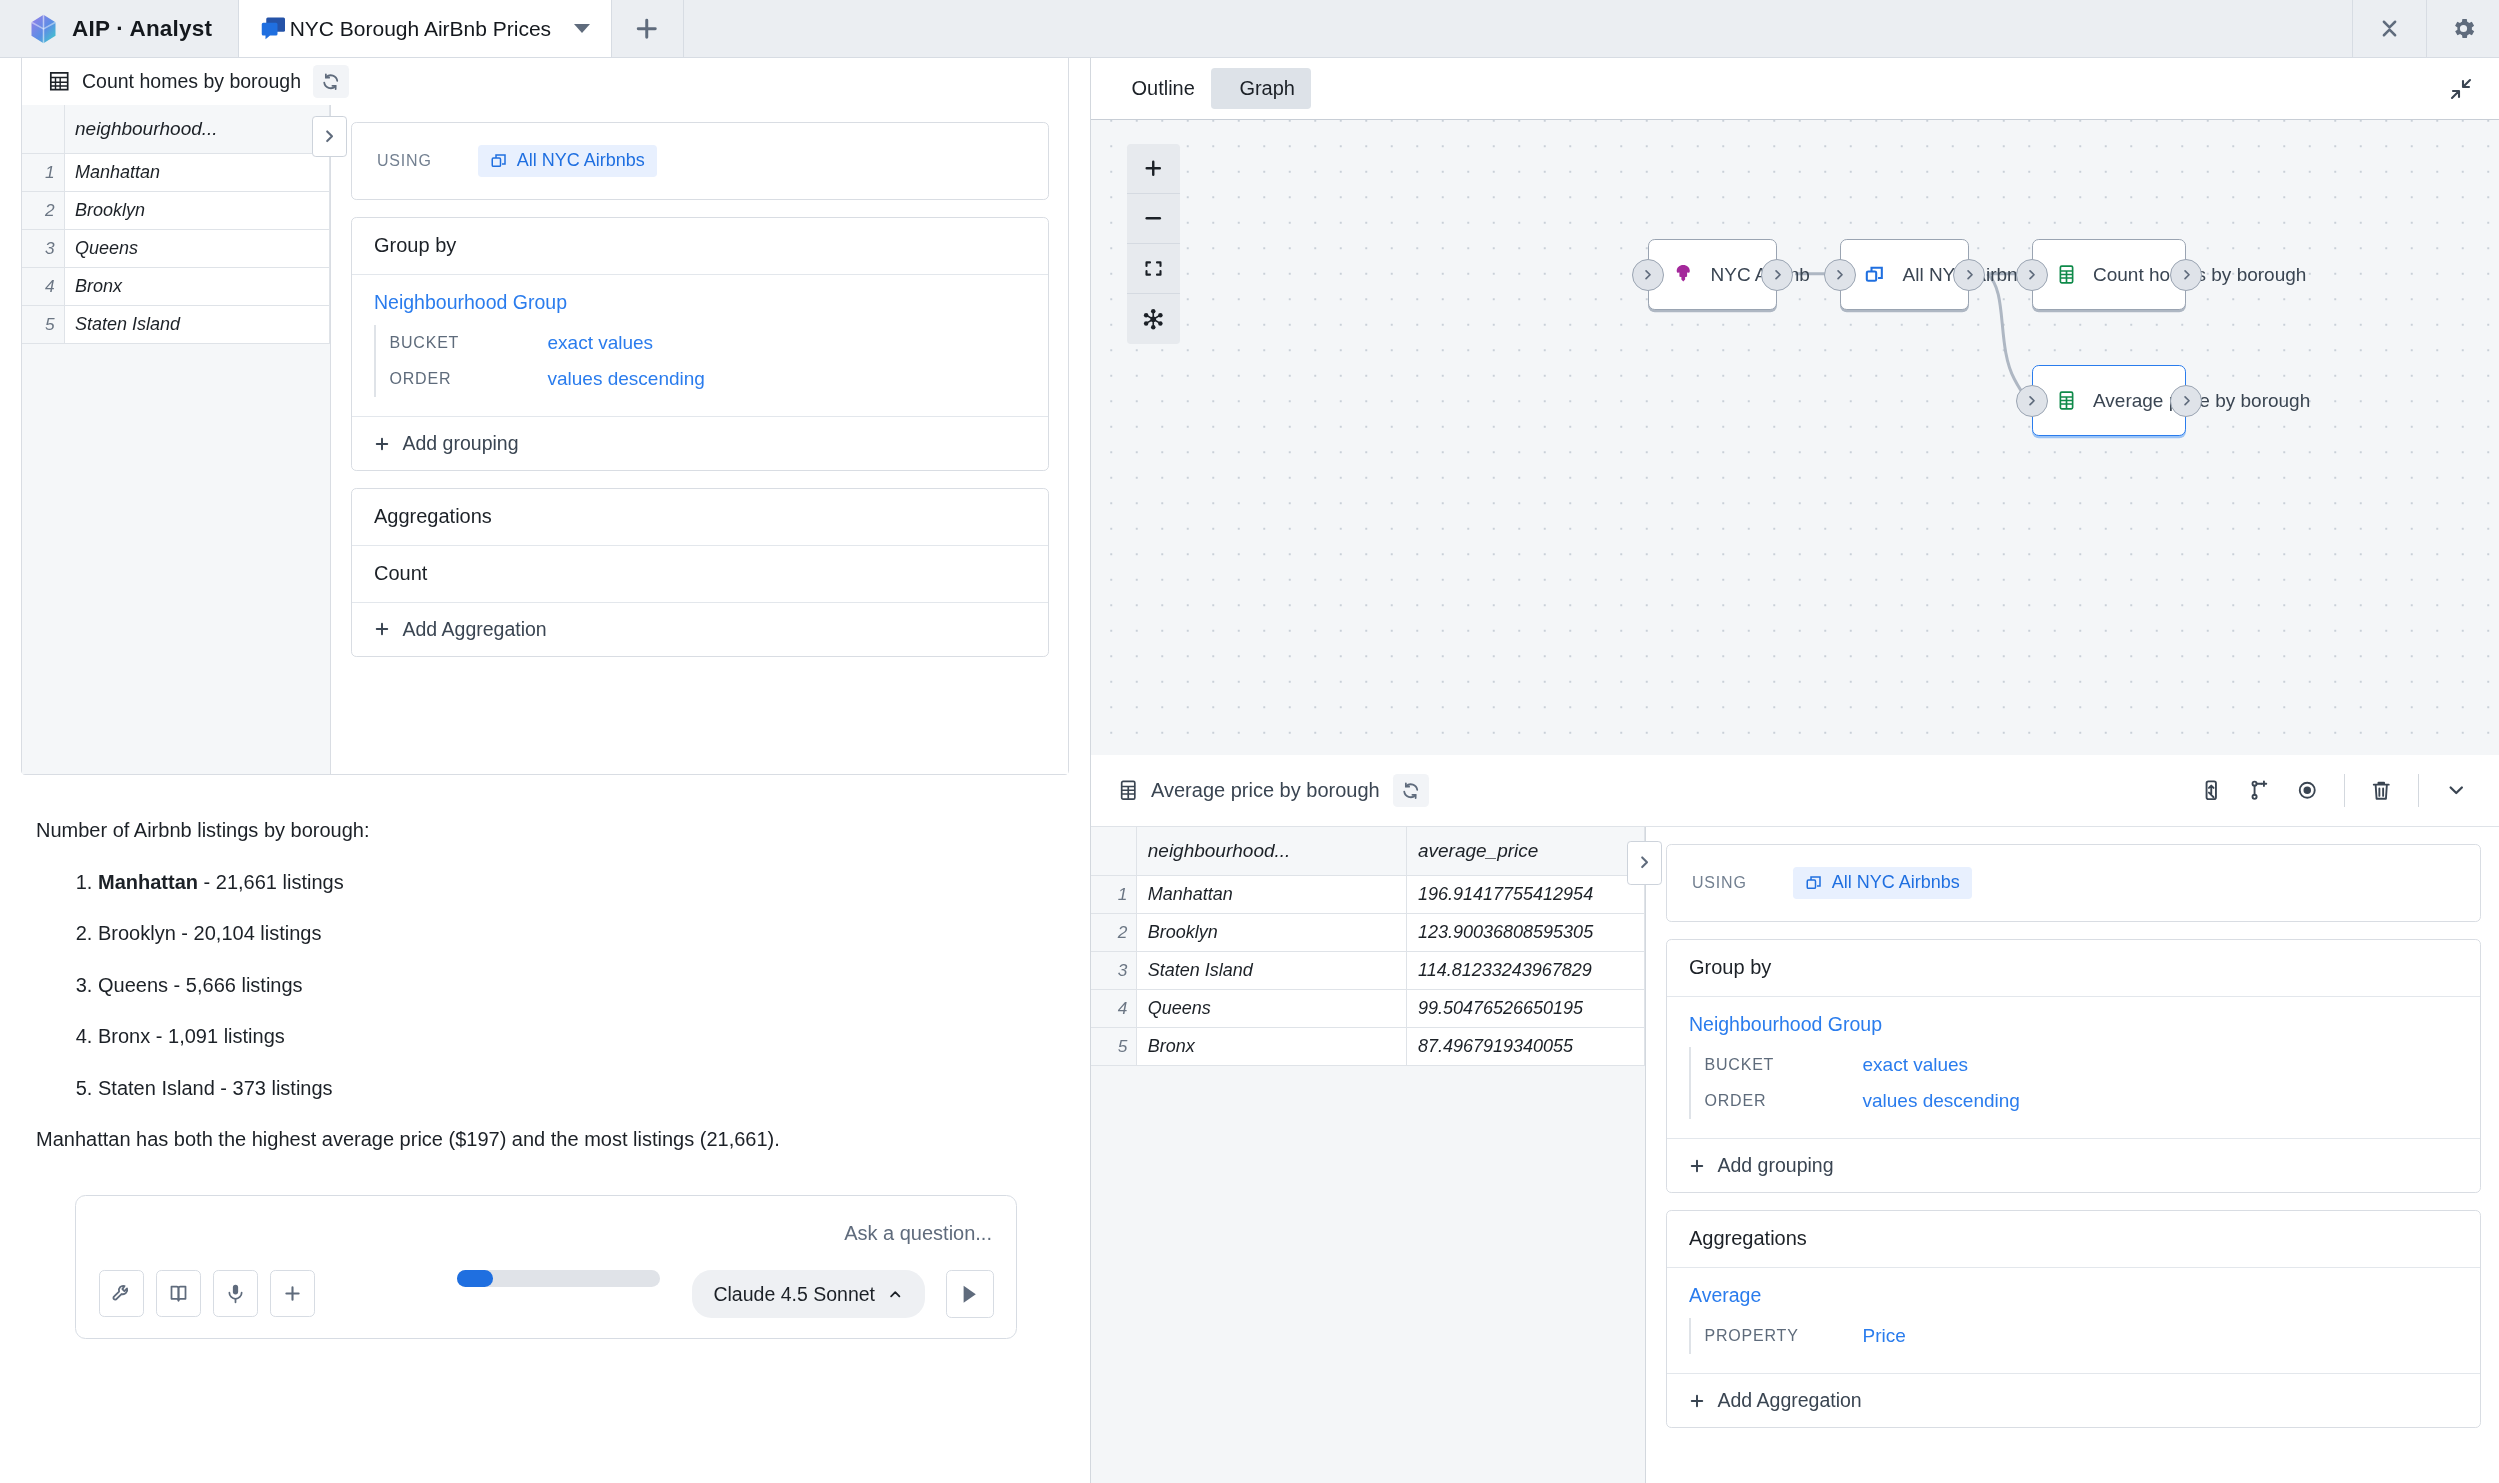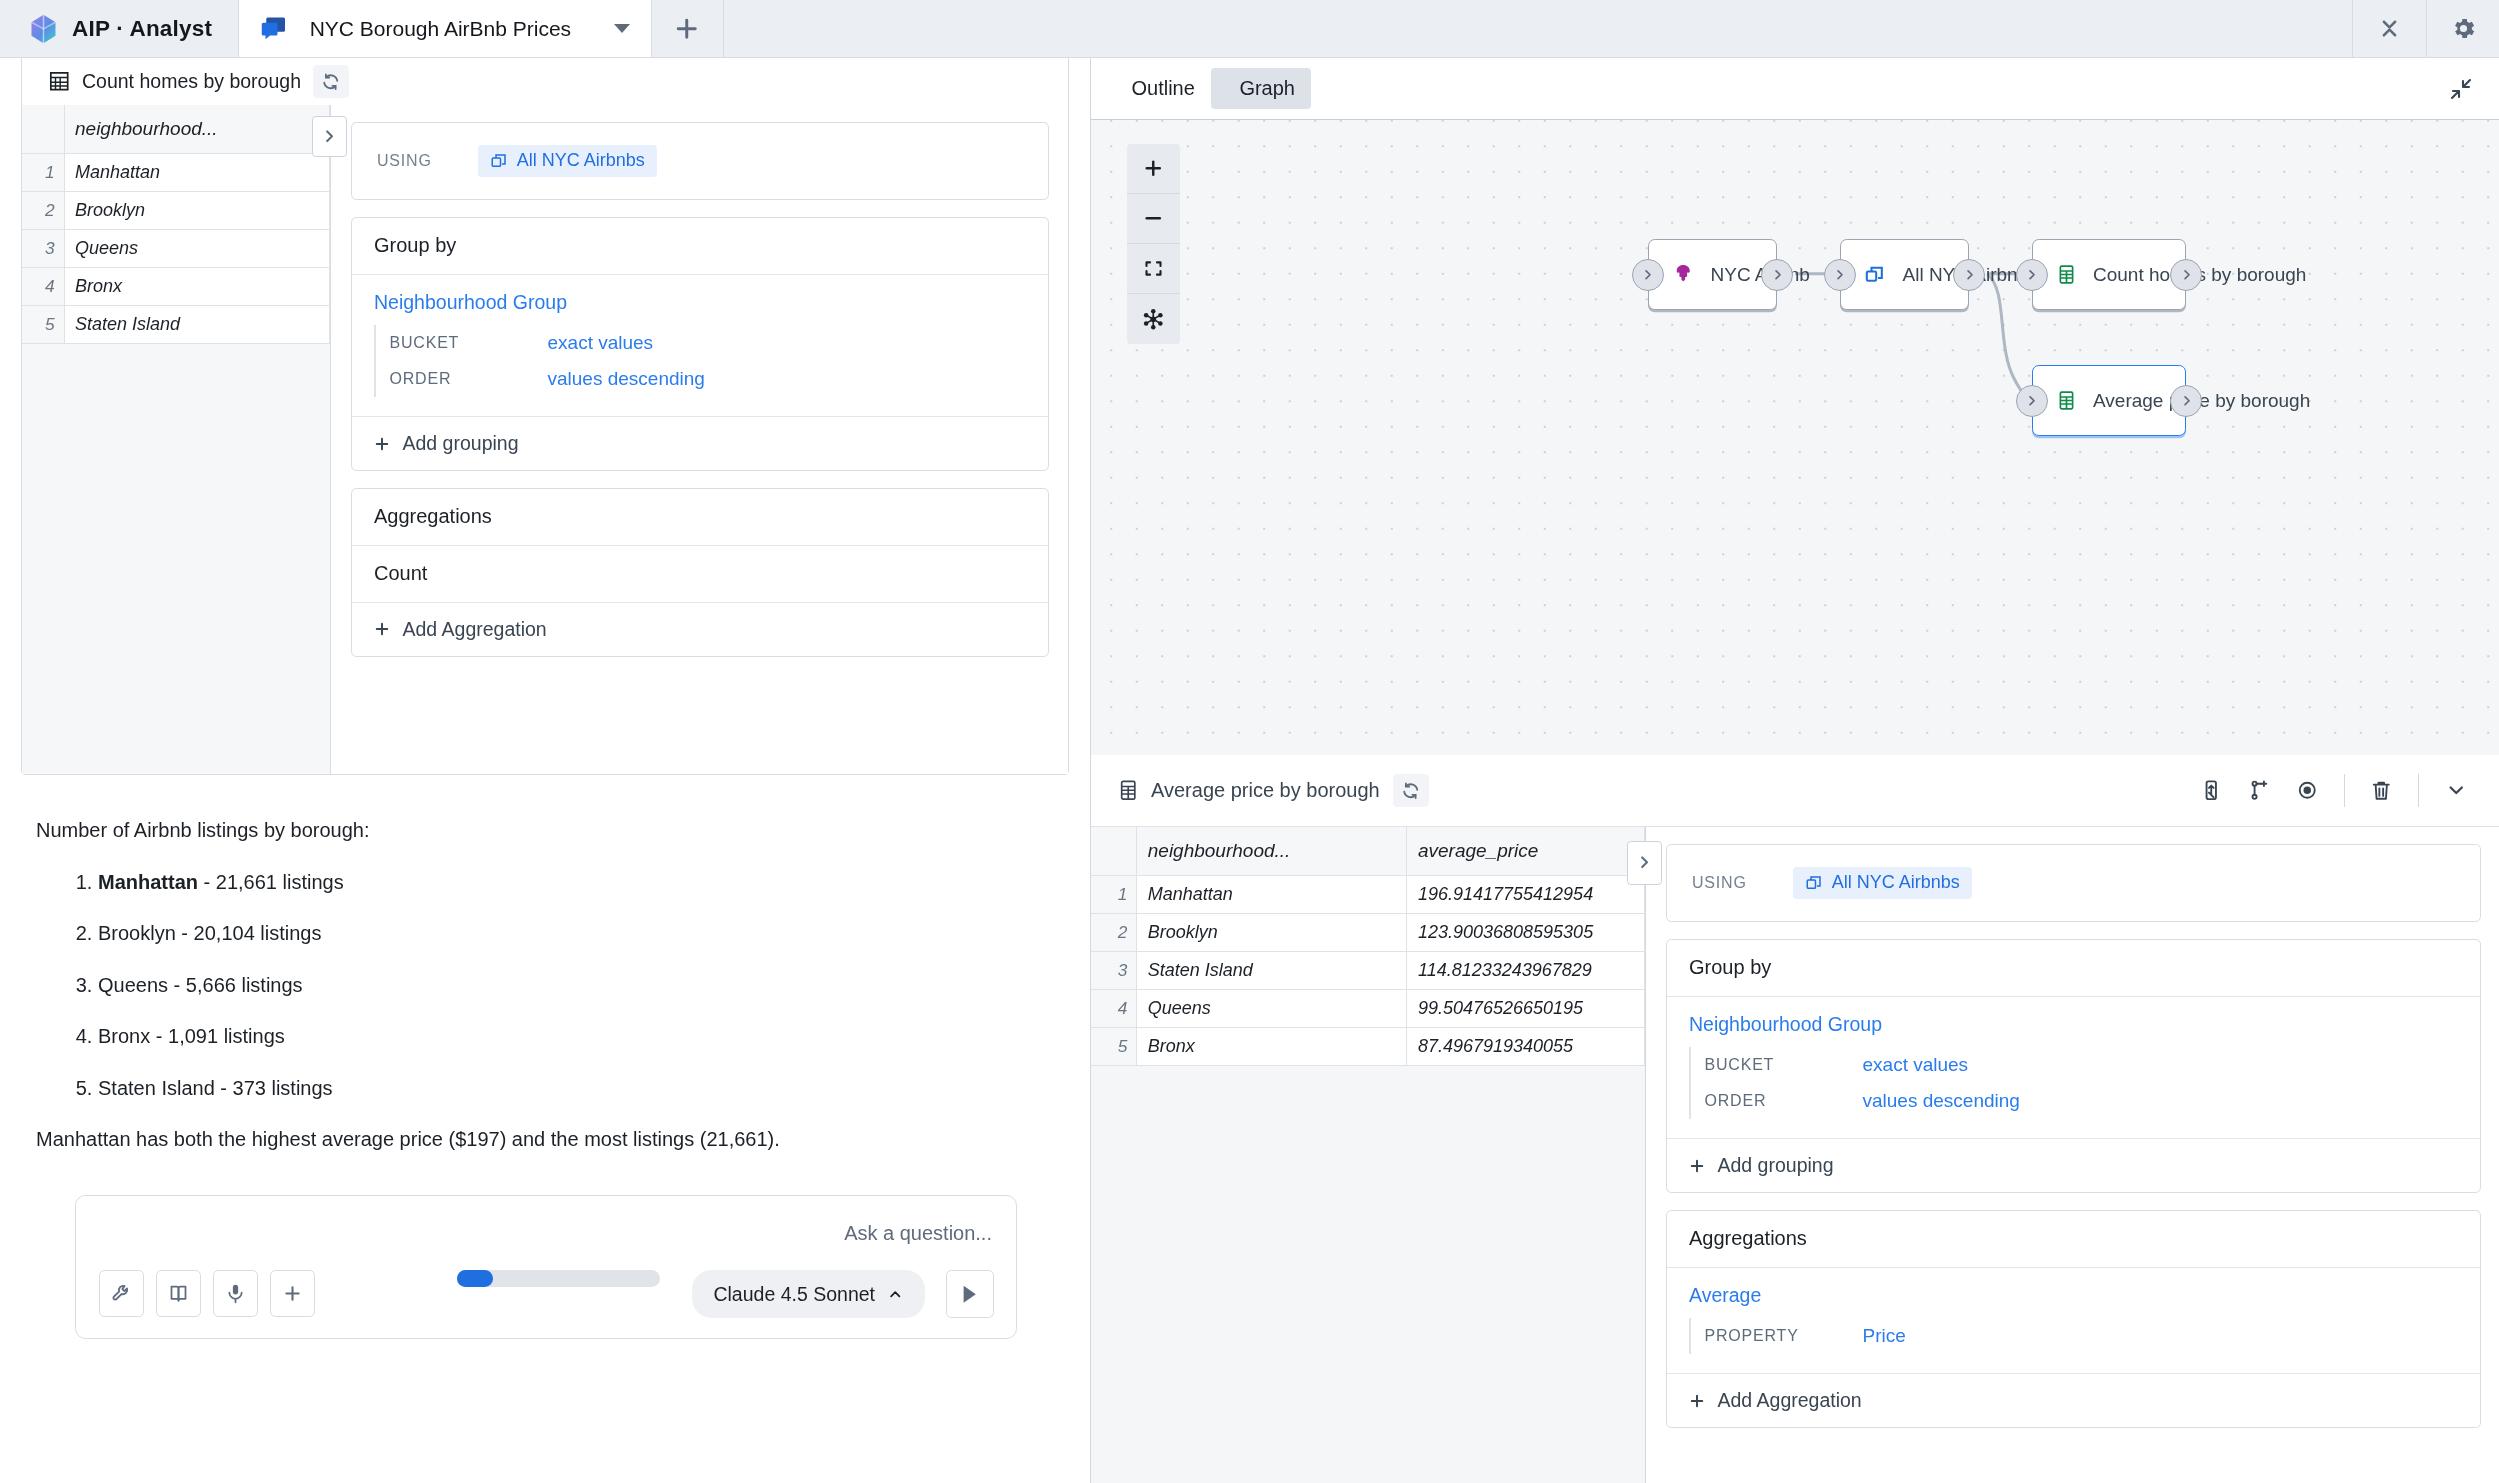--- a/index.html
+++ b/index.html
@@ -20,21 +20,21 @@
     border-bottom: 0.8px solid #d7dce3;
   }
   .brand {
     display: flex; align-items: center; gap: 15px;
     padding: 0 25.5px 0 30px;
     background: #ebeef2;
   }
   .brand-logo { width: 27px; height: 30px; flex: 0 0 27px; }
   .brand-name { font-size: 22.5px; font-weight: 700; letter-spacing: 0.2px; color: #14181d; white-space: nowrap; }
   .tab {
-    display: flex; align-items: center; gap: 23px;
+    display: flex; align-items: center; gap: 3px;
     padding: 0 21px 0 22.5px;
     background: #ffffff;
     border-left: 0.8px solid #d7dce3;
     border-right: 0.8px solid #d7dce3;
     min-width: 248px;
   }
   .tab-icon { width: 25.5px; height: 25.5px; flex: 0 0 25.5px; display:flex; align-items:center; }
   .tab-title { font-size: 21px; color: #14181d; white-space: nowrap; }
   .tab-caret { margin-left: 19.5px; width: 0; height: 0; border-left: 8.3px solid transparent; border-right: 8.3px solid transparent; border-top: 9.8px solid #5f6b7c; }
   .tab-add {

